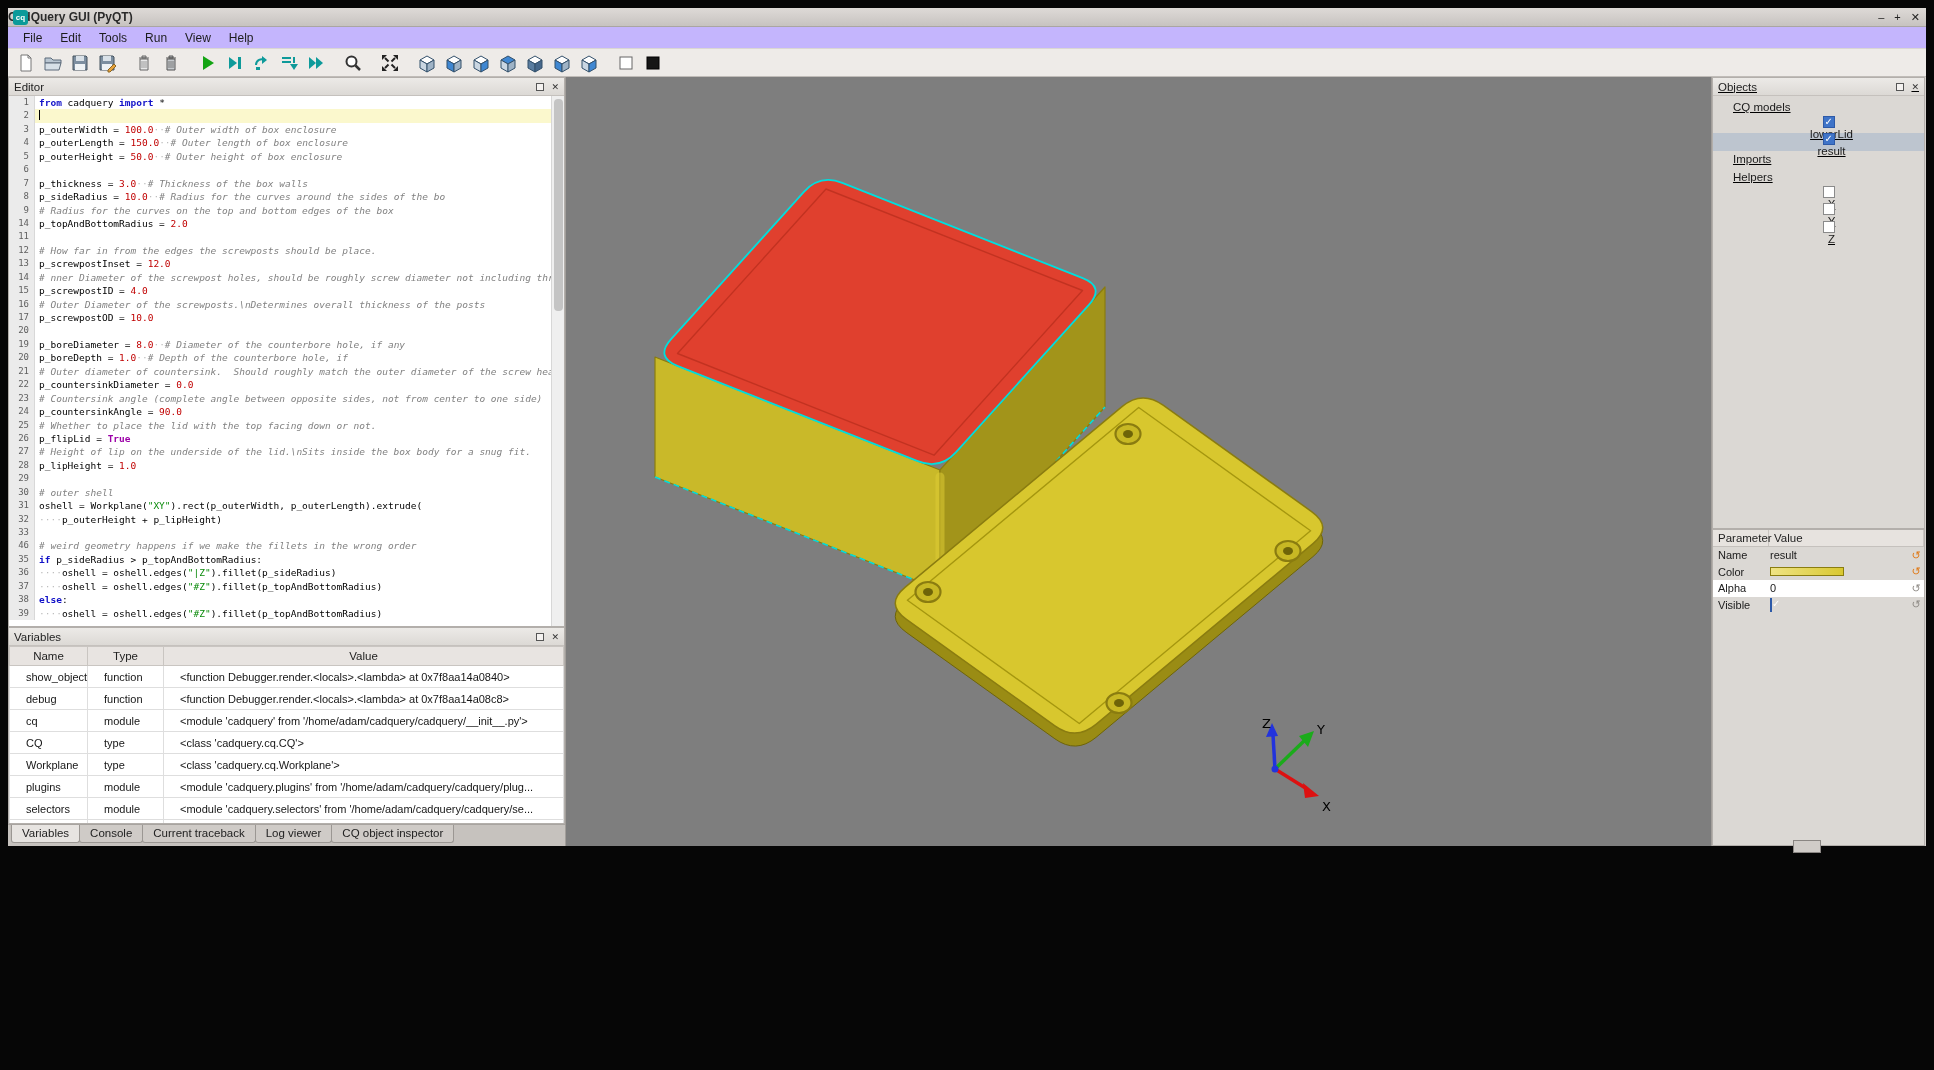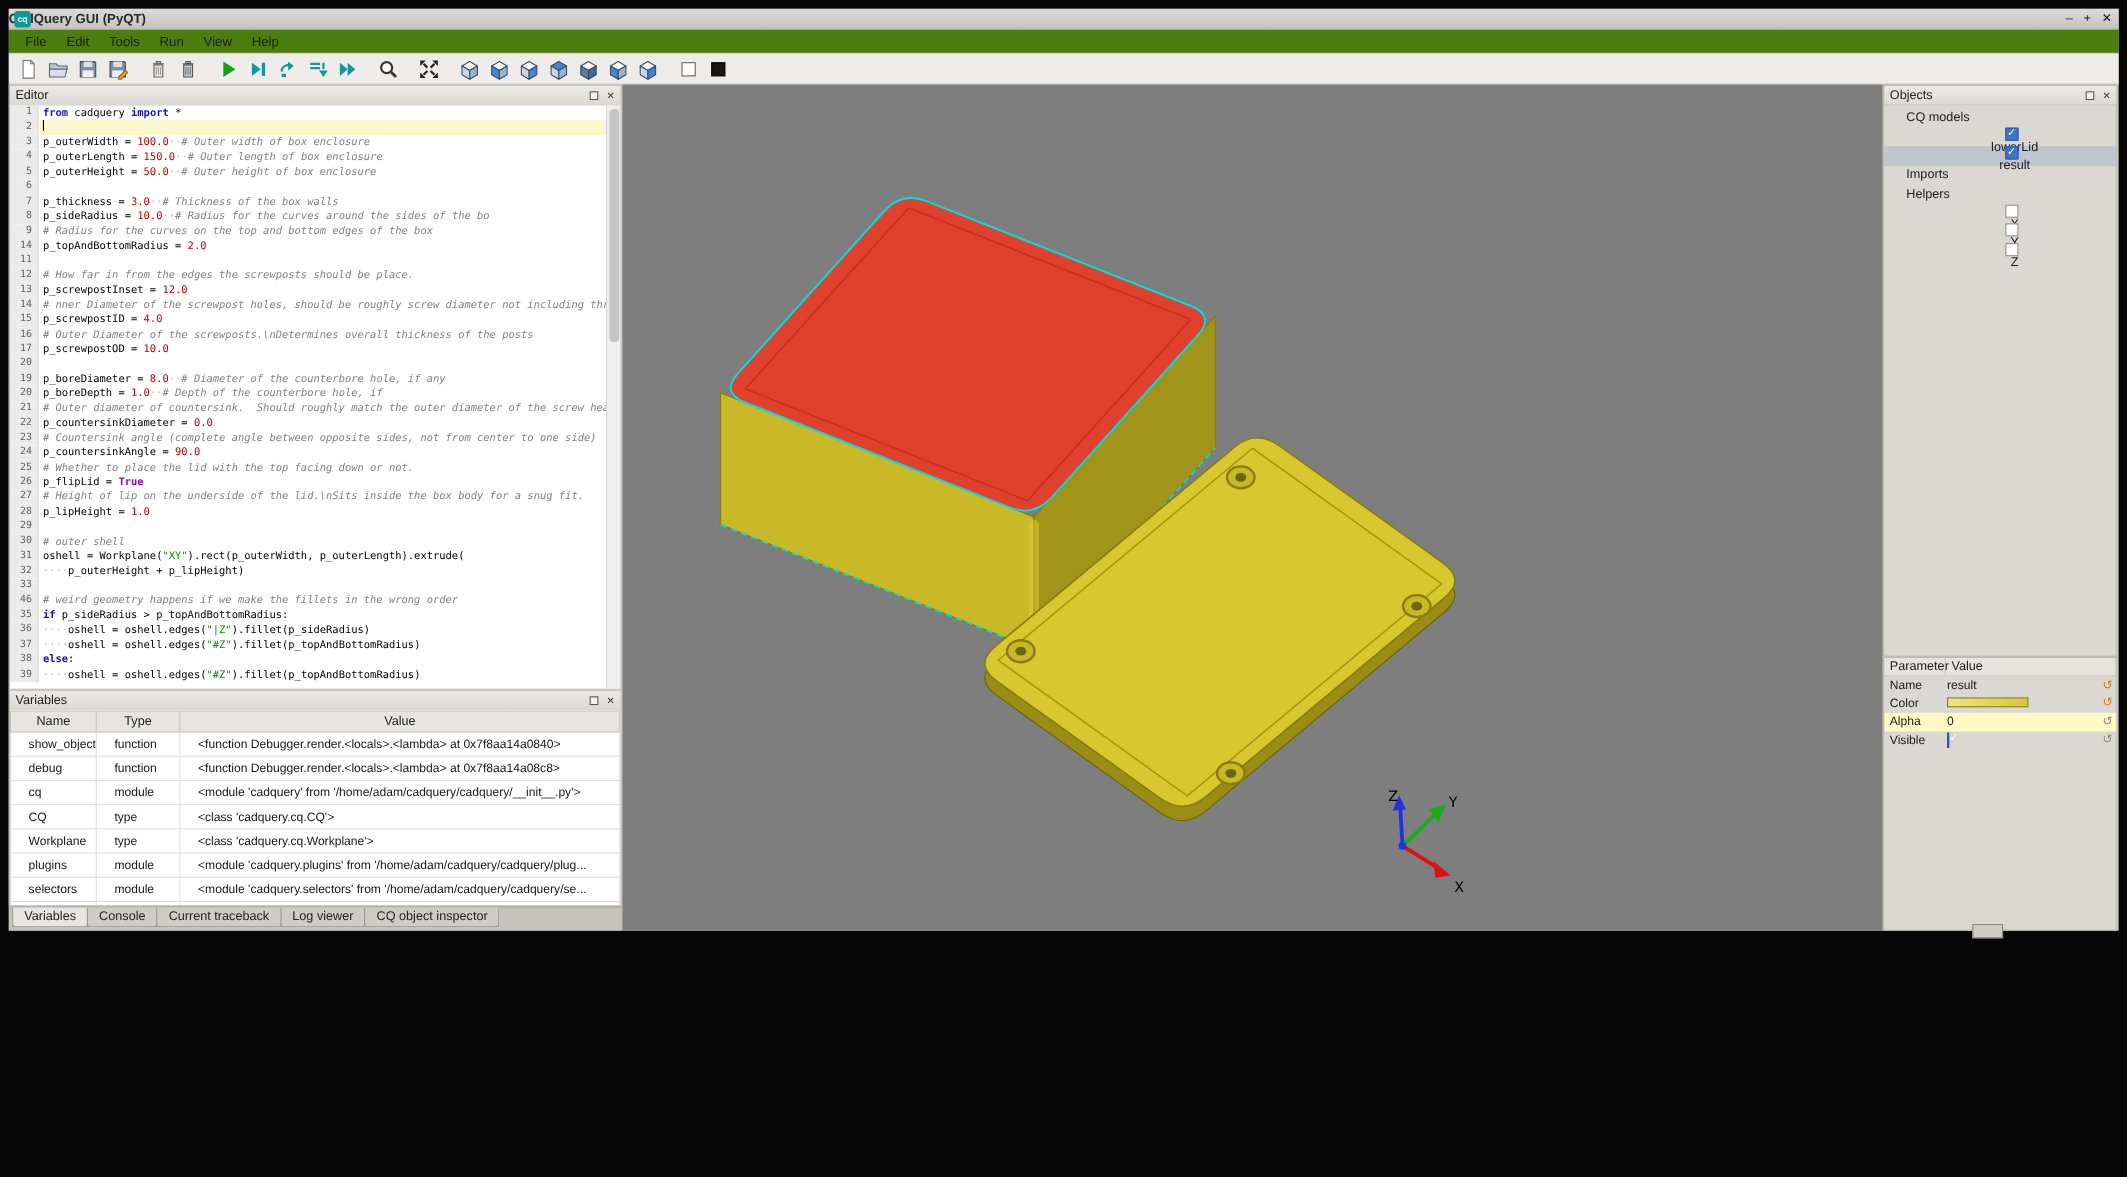--- a/index.html
+++ b/index.html
@@ -9,21 +9,21 @@
   .window { position:absolute; left:8px; top:8px; width:1918px; height:838px; background:#d6d2cf; display:flex; flex-direction:column; }
 
   
   .titlebar { height:19px; flex:none; background:linear-gradient(#dedad7,#c7c3c0); display:flex; align-items:center; position:relative; border-bottom:1px solid #aaa6a2; }
   .logo { position:absolute; left:5px; top:2px; width:15px; height:15px; background:#0b9a9a; color:#fff; border-radius:3px; font-size:8px; font-weight:bold; display:flex; align-items:center; justify-content:center; }
   .title { width:100%; font-size:12px; font-weight:bold; color:#2a2a2a; }
   .wbtns { position:absolute; right:6px; top:0; height:19px; display:flex; align-items:center; gap:10px; }
   .wbtn { font-size:11px; color:#222; line-height:1; cursor:default; }
 
   
-  .menubar { height:22px; flex:none; background:#4d7c0f; display:flex; align-items:center; padding-left:6px; border-bottom:1px solid #dad6d3; }
+  .menubar { height:22px; flex:none; background:#c4b5fd; display:flex; align-items:center; padding-left:6px; border-bottom:1px solid #dad6d3; }
   .menu-item { font-size:12px; color:#1c1c1c; padding:2px 9px; }
 
   
   .toolbar { height:28px; flex:none; background:#eeebe8; border-bottom:1px solid #c0bcb8; display:flex; align-items:center; padding-left:4px; }
   .tbtn { width:25px; height:25px; border:none; background:none; padding:0; display:flex; align-items:center; justify-content:center; margin:0 1px; }
   .tsep { width:10px; height:100%; flex:none; }
 
   
   .main { height:769px; flex:none; display:flex; }
 
@@ -62,36 +62,36 @@
   .vars-wrap table { border-collapse:collapse; width:100%; table-layout:fixed; font-size:11px; }
   .vars-wrap th { background:#e8e4e1; border:1px solid #c9c5c1; font-weight:normal; height:19px; font-size:11.5px; color:#222; }
   .vars-wrap td { border:1px solid #dedede; height:22px; padding:0 16px; color:#161616; white-space:nowrap; overflow:hidden; }
 
   
   .tabbar { height:22px; flex:none; background:#c6c2be; border-top:1px solid #a8a4a0; display:flex; align-items:flex-start; padding-left:3px; }
   .tab { font-size:11.5px; color:#222; background:#cfcbc7; border:1px solid #9b9793; border-top:none; border-radius:0 0 3px 3px; padding:2px 10px 3px; margin-right:-1px; }
   .tab.active { background:#e7e4e1; }
 
   
-  .objects-panel { height:520px; flex:none; }
+  .objects-panel { height:452px; flex:none;text-decoration:underline; }
   .tree { flex:1; background:#dbd8d4; padding-top:2px; }
   .trow { height:17.5px; display:flex; align-items:center; font-size:11.5px; color:#1a1a1a; padding-left:20px; }
   .trow.child { padding-left:26px;flex-direction:column; }
   .trow.sel { background:#bdc5cf; }
   .cb { width:12px; height:12px; flex:none; border:1px solid #8a8a8a; background:#fff; margin-right:6px; position:relative; }
   .cb.on { background:#3f74c8; border-color:#2d5aa8; }
   .cb.on::after { content:"✓"; position:absolute; left:1px; top:-1px; color:#fff; font-size:10px; line-height:12px; }
 
   
   .props-panel { flex:1; background:#dbd8d4; }
   .props-head { display:grid; grid-template-columns:56px 1fr; height:17px; flex:none; background:#e7e3df; border-bottom:1px solid #c5c1bd; font-size:11.5px; color:#222; align-items:center; }
   .props-head span { padding-left:5px; border-right:1px solid #c9c5c1; height:100%; display:flex; align-items:center; }
   .props-rows { flex:1; background:#dbd8d4; }
   .prow { display:grid; grid-template-columns:52px 1fr 16px; height:16.5px; align-items:center; font-size:11px; color:#1a1a1a; padding-left:5px; }
-  .prow.shade { background:#fef9c3; }
+  .prow.shade { background:#ffffff; }
   .swatch { width:74px; height:9px; border:1px solid #8a7d10; display:inline-block; }
   .reset { font-size:11px; line-height:1; text-align:center; }
   .reset.orange { color:#e07814; }
   .reset.dim { color:#8e8a85; }
   .prow .cb { margin-right:0; }
 
   
   .status-widget { position:absolute; left:1793px; top:840px; width:28px; height:13px; background:#d0ccc8; border:1px solid #8a8683; }
 
   svg text { font-family:"DejaVu Sans", sans-serif; }

